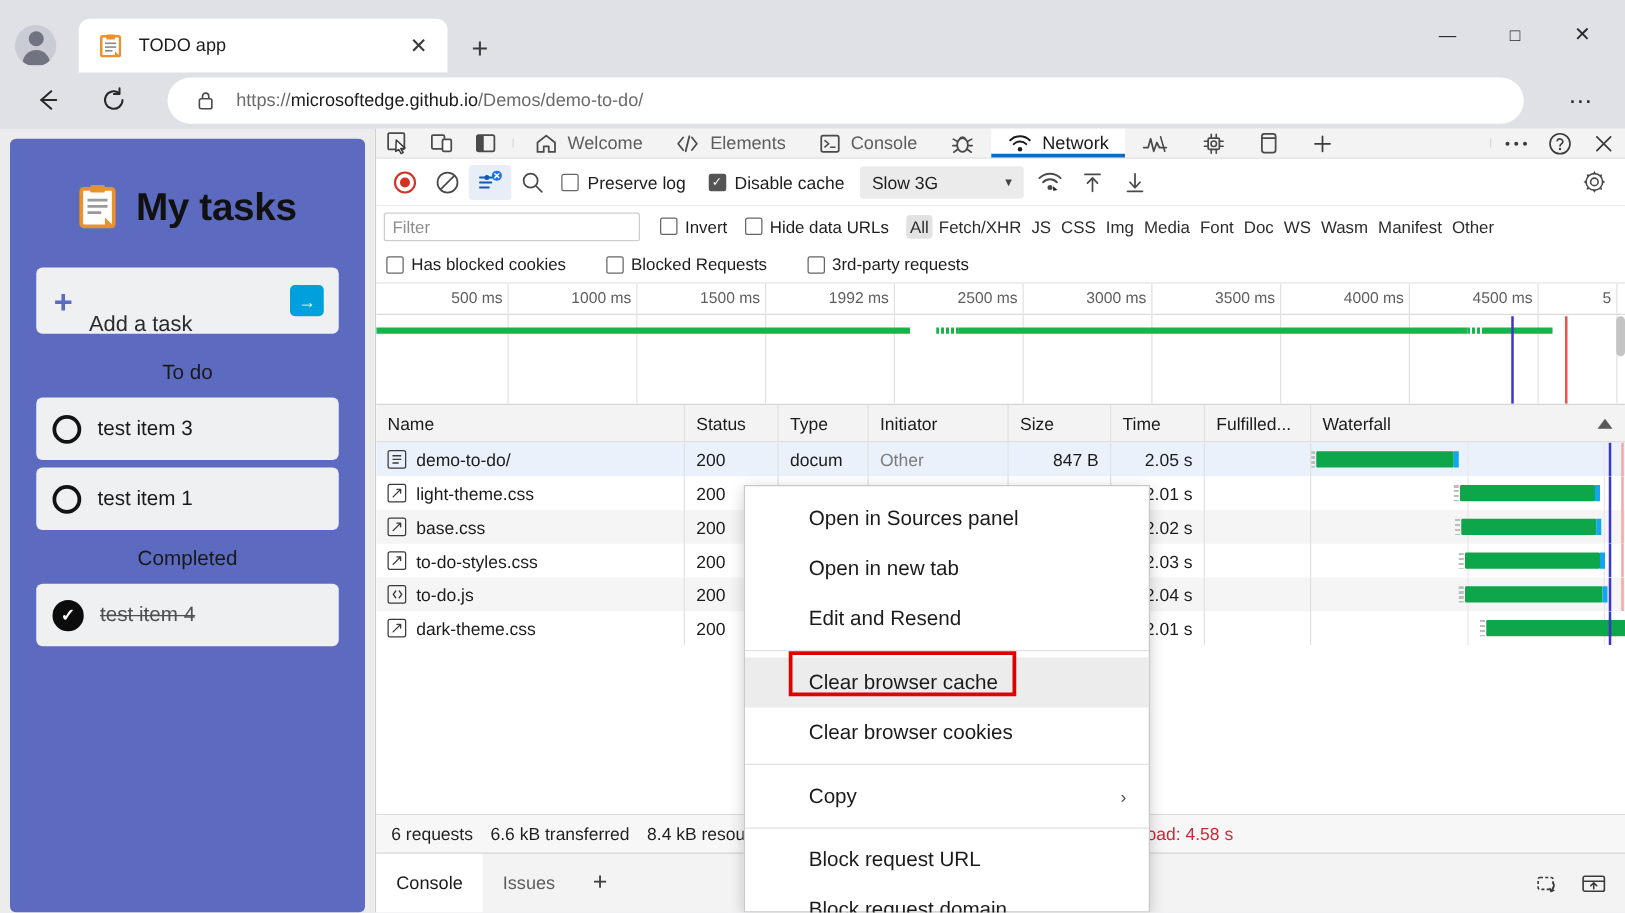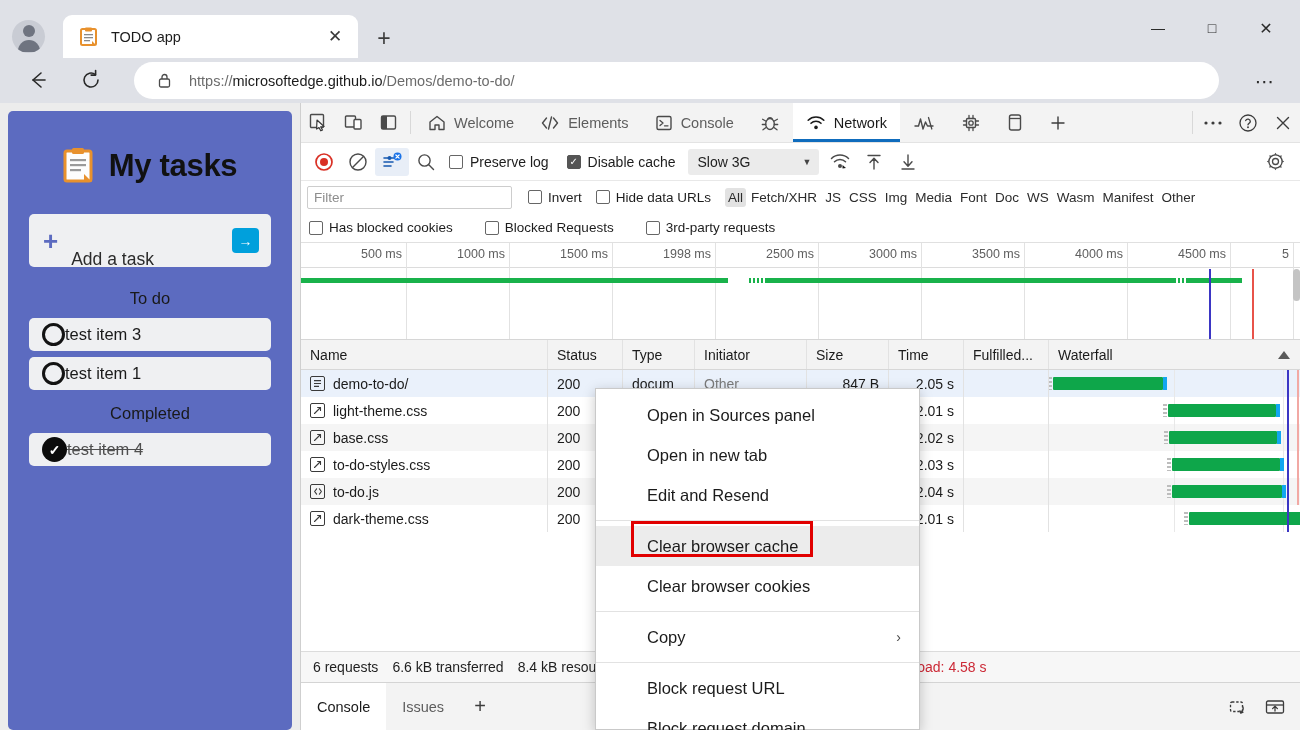--- a/index.html
+++ b/index.html
@@ -107,22 +107,22 @@
   .add-task-label { flex: 1; margin-left: 13px; font-size: 17.5px; color: #2b2b2b; margin-top: 37px; }
   .arrow-btn {
     width: 27px; height: 25px; background: #00a0dc; border-radius: 4px;
     display: flex; align-items: center; justify-content: center;
     color: #fff; font-size: 14px;
   }
   .list-heading {
     text-align: center; font-size: 16.5px; color: #191919; margin: 0 0 10px 0;
   }
   .task {
-    background: #eff0f2; border-radius: 5px; height: 33px; margin-bottom: 6px;
-    display: flex; align-items: center; padding-left: 13px; 
+    background: #eff0f2; border-radius: 5px; height: 50px; margin-bottom: 6px;
+    display: flex; align-items: center; padding-left: 13px; gap: 13px;
   }
   .task-circle {
     width: 23px; height: 23px; border-radius: 50%;
     border: 3px solid #131313; flex: 0 0 auto;
   }
   .task-check {
     width: 25px; height: 25px; border-radius: 50%; background: #0c0c0c;
     flex: 0 0 auto; display: flex; align-items: center; justify-content: center;
     color: #fff; font-size: 14px; font-weight: bold;
   }
@@ -130,21 +130,21 @@
   .task.done .task-label { text-decoration: line-through; color: #4f4f4f; }
   .list-heading.second { margin-top: 14px; }
 
   
   .devtools {
     position: absolute; left: 300px; top: 103px; width: 1000px; height: 627px;
     background: #ffffff; border-left: 1px solid #cfcfcf;
     display: flex; flex-direction: column;
   }
   .dt-tabbar {
-    height: 40px; display: flex; align-items: stretch; flex: 0 0 auto;
+    height: 24px; display: flex; align-items: stretch; flex: 0 0 auto;
     border-bottom: 1px solid #e3e3e3; background: #f3f3f3; position: relative;
   }
   .dt-icon-btn {
     width: 35px; display: flex; align-items: center; justify-content: center;
     color: #4a4a4a; position: relative;
   }
   .dt-sep { width: 1px; background: #d8d8d8; margin: 8px 4px; }
   .dt-tab {
     display: flex; align-items: center; gap: 8px; padding: 0 13px;
     font-size: 14.5px; color: #5d5d5d; position: relative;
@@ -661,21 +661,21 @@
       <div class="ov-tick" style="left:105px">
           <span>500 ms</span>
         </div>
       <div class="ov-tick" style="left:208px">
           <span>1000 ms</span>
         </div>
       <div class="ov-tick" style="left:311px">
           <span>1500 ms</span>
         </div>
       <div class="ov-tick" style="left:414px">
-          <span>1998 ms</span>
+          <span>1992 ms</span>
         </div>
       <div class="ov-tick" style="left:517px">
           <span>2500 ms</span>
         </div>
       <div class="ov-tick" style="left:620px">
           <span>3000 ms</span>
         </div>
       <div class="ov-tick" style="left:723px">
           <span>3500 ms</span>
         </div>

